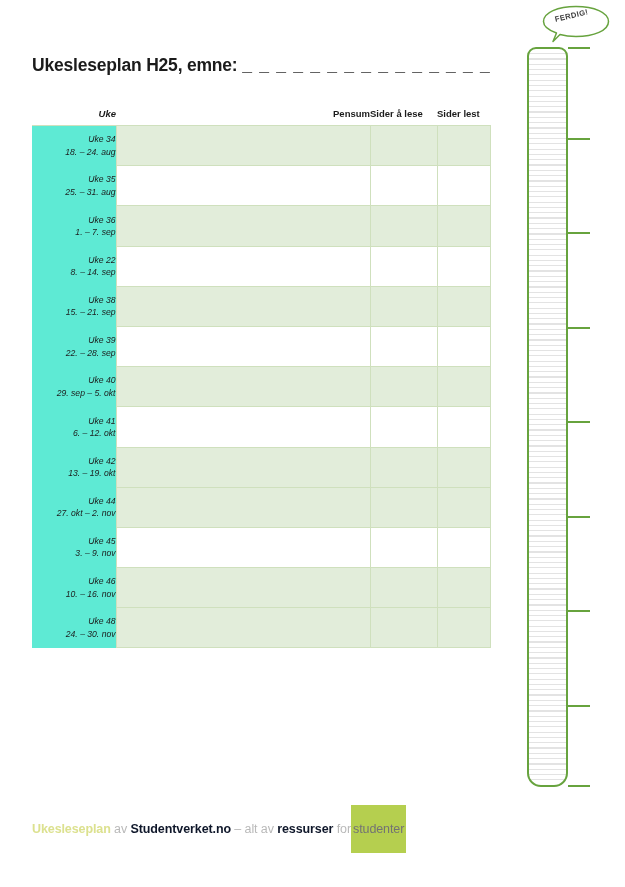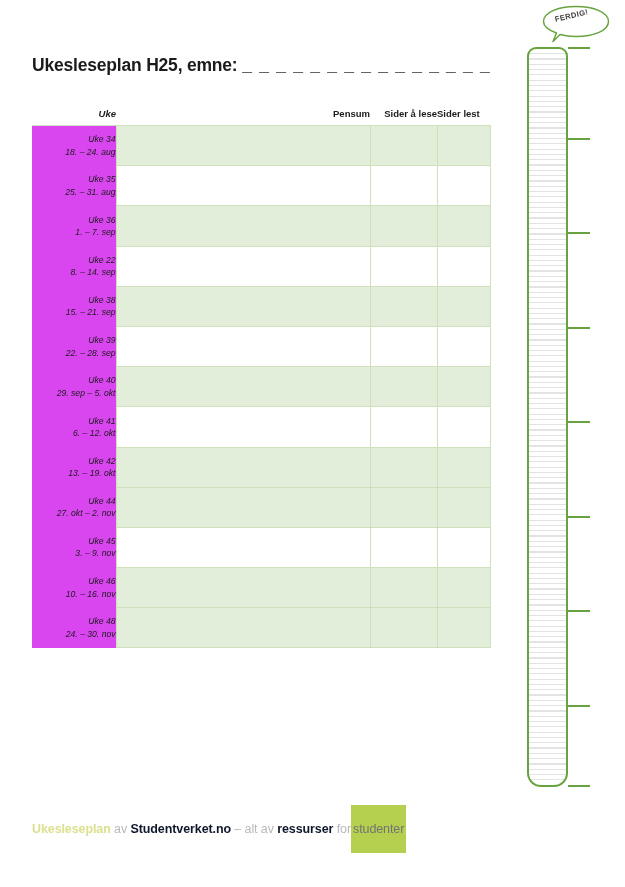--- a/index.html
+++ b/index.html
@@ -48,36 +48,36 @@
   #plan-table thead th {
     font-size: 9.5px;
     font-weight: bold;
     padding: 0 0 6px 0;
     border-bottom: 1.4px solid #cfe0bd;
     vertical-align: bottom;
     color: #1b1b1b;
   }
   th.h-week   { text-align: right; font-style: italic; padding-right: 6px; font-weight: bold; }
   th.h-pensum { text-align: right;  padding-left: 7px; }
-  th.h-toread { text-align: right;  padding-left: 5px; }
+  th.h-toread { text-align: left;  padding-left: 5px; }
   th.h-read   { text-align: left;  padding-left: 6px; }
 
   #plan-table tbody td {
     height: 39.2px;
     padding: 0;
   }
   td.week-cell {
     text-align: right;
     padding-right: 7px;
     font-style: italic;
     font-size: 8.6px;
     line-height: 12.4px;
     vertical-align: middle;
     border: none;
-    background: #d946ef;
+    background: #5eead4;
     color: #1b1b1b;
     white-space: nowrap;
   }
   td.week-cell .wk-no { display: block; }
   td.week-cell .wk-dates { display: block; }
 
   td.fill-cell {
     border: 1px solid #cfe0bd;
     background: #ffffff;
   }

